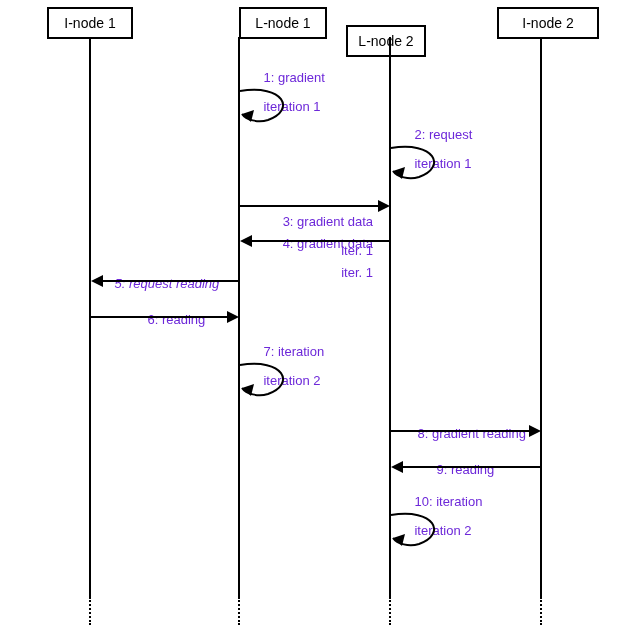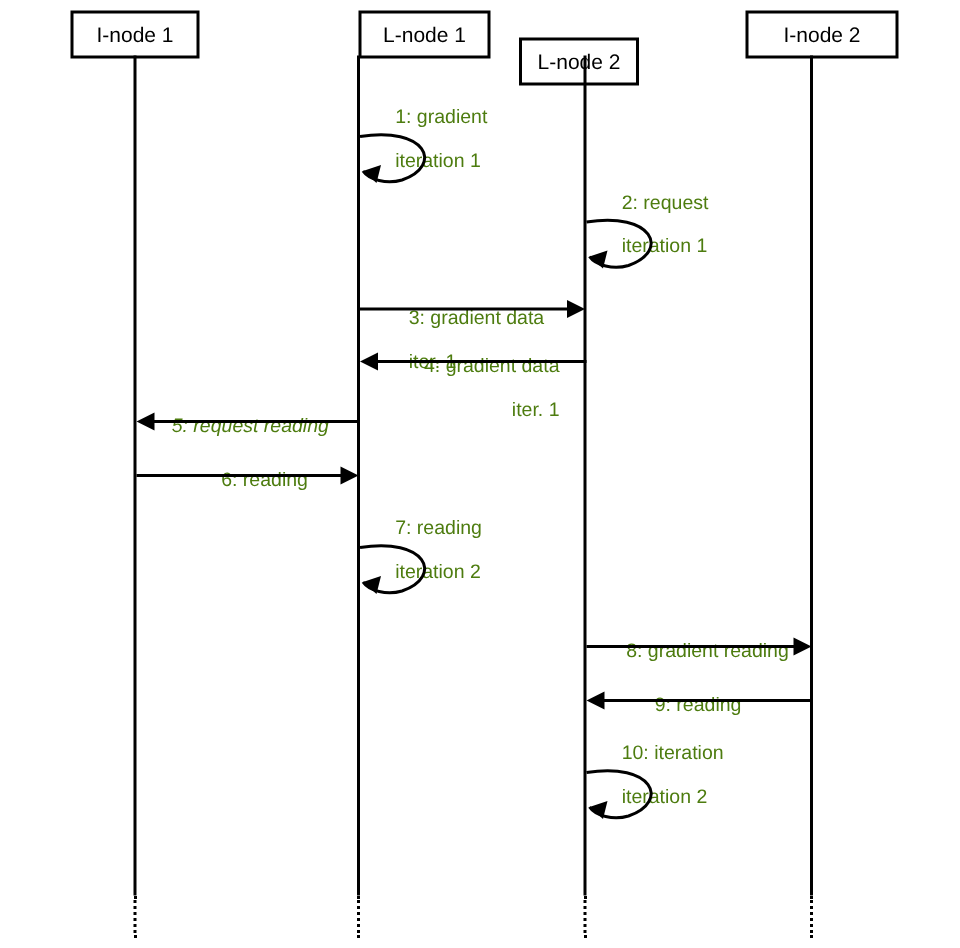--- a/index.html
+++ b/index.html
@@ -28,21 +28,21 @@
     background: black;
   }
   .lifeline-dashed {
     position: absolute;
     width: 0;
     border-left: 2px dotted black;
   }
   .msg-label {
     position: absolute;
     font-size: 13px;
-    color: #4d7c0f;
+    color: #6d28d9;
     white-space: pre;
     line-height: 1.1;
   }
   .arrow-line {
     position: absolute;
     height: 2px;
     background: black;
   }
   .arrow-head-r {
     position: absolute;
@@ -105,21 +105,21 @@
     <span>2: request</span><br>
     <span>iteration 1</span>
   </div>
   <div class="selfloop" style="position:absolute; left:389px; top:145px;">
     <svg width="60" height="40">
       <path d="M 2 3 C 46 -4, 58 22, 30 32 C 20 35, 8 32, 4 26" fill="none" stroke="black" stroke-width="2"></path>
       <polygon points="4,26 16,22 13,34" fill="black"></polygon>
     </svg>
   </div>
 
-  <div class="msg-label" style="left:258px; top:191px; text-align:left; width:115px;">
+  <div class="msg-label" style="left:258px; top:201px; text-align:right; width:115px;">
     <span>3: gradient data</span><br>
     <span>iter. 1</span>
   </div>
   <div class="arrow-line" style="left:240px; top:205px; width:140px;"></div>
   <div class="arrow-head-r" style="left:378px; top:200px;"></div>
 
   <div class="msg-label" style="left:258px; top:223px; text-align:right; width:115px;">
     <span>4: gradient data</span><br>
     <span>iter. 1</span>
   </div>
@@ -132,21 +132,21 @@
   <div class="arrow-line" style="left:102px; top:280px; width:138px;"></div>
   <div class="arrow-head-l" style="left:91px; top:275px;"></div>
 
   <div class="msg-label" style="left:133px; top:299px;">
     <span>6: reading</span>
   </div>
   <div class="arrow-line" style="left:91px; top:316px; width:138px;"></div>
   <div class="arrow-head-r" style="left:227px; top:311px;"></div>
 
   <div class="msg-label" style="left:249px; top:331px;">
-    <span>7: reading</span><br>
+    <span>7: iteration</span><br>
     <span>iteration 2</span>
   </div>
   <div class="selfloop" style="position:absolute; left:238px; top:362px;">
     <svg width="60" height="40">
       <path d="M 2 3 C 46 -4, 58 22, 30 32 C 20 35, 8 32, 4 26" fill="none" stroke="black" stroke-width="2"></path>
       <polygon points="4,26 16,22 13,34" fill="black"></polygon>
     </svg>
   </div>
 
   <div class="msg-label" style="left:403px; top:413px;">

